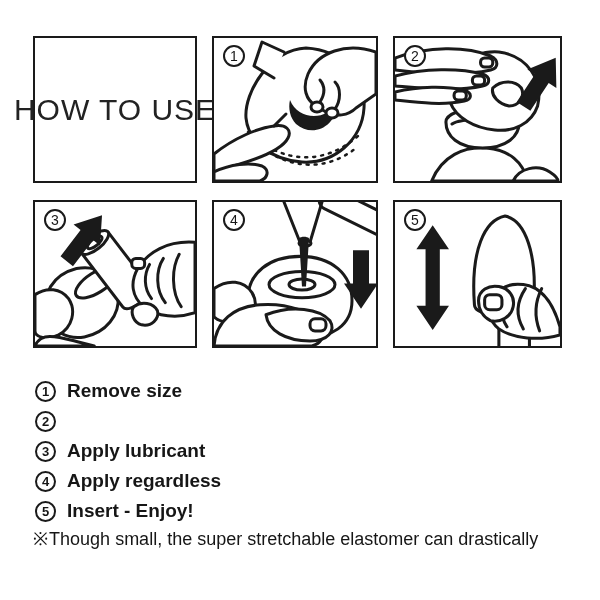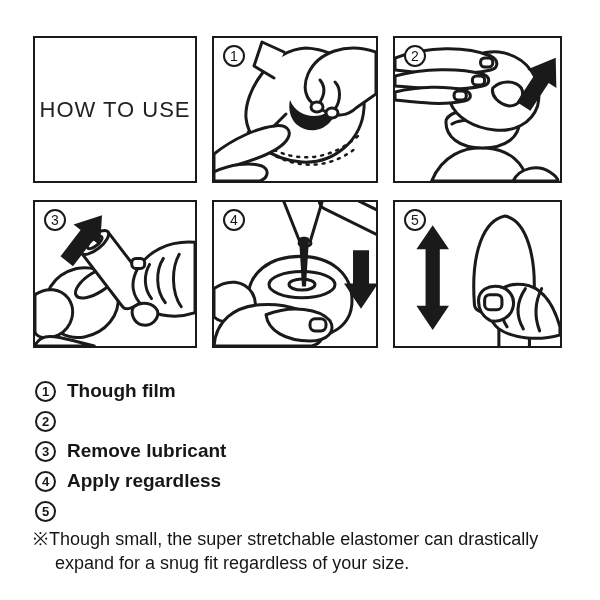--- a/index.html
+++ b/index.html
@@ -1,21 +1,21 @@
 <!DOCTYPE html>
 <html><head>
 <meta charset="utf-8">
 <style>
   html,body{margin:0;padding:0;background:#ffffff;}
   body{width:600px;height:600px;font-family:"Liberation Sans",sans-serif;color:#161616;}
   .sheet{position:relative;width:600px;height:600px;background:#fff;overflow:hidden;}
   .panel{position:absolute;border:2px solid #1a1a1a;background:#fff;box-sizing:border-box;}
   .panel svg{position:absolute;left:0;top:0;width:100%;height:100%;}
   #panel-title{left:33px;top:36px;width:164px;height:147px;display:flex;align-items:center;justify-content:center;}
-  .sheet-title{font-size:22px;letter-spacing:1px;color:#222;white-space:nowrap;}
+  .sheet-title{font-size:30px;letter-spacing:1px;color:#222;white-space:nowrap;}
   #panel-1{left:212px;top:36px;width:166px;height:147px;}
   #panel-2{left:393px;top:36px;width:169px;height:147px;}
   #panel-3{left:33px;top:200px;width:164px;height:148px;}
   #panel-4{left:212px;top:200px;width:166px;height:148px;}
   #panel-5{left:393px;top:200px;width:169px;height:148px;}
   .badge{width:22px;height:22px;border:2px solid #1a1a1a;border-radius:50%;
          display:flex;align-items:center;justify-content:center;
          font-size:14px;line-height:1;background:#fff;box-sizing:border-box;}
   .panel-badge{position:absolute;top:7px;left:9px;z-index:2;}
   .instructions{position:absolute;left:35px;top:376px;list-style:none;margin:0;padding:0;}
@@ -149,44 +149,44 @@
         <path fill="#1a1a1a" stroke="none" transform="translate(37,75)" d="M0,-52 L16,-28 L7,-28 L7,28 L16,28 L0,52 L-16,28 L-7,28 L-7,-28 L-16,-28 Z"></path>
       </g>
     </svg>
   </div>
 
   <ul class="instructions">
     <li>
       <span class="badge li-badge">
           <span>1</span>
         </span>
-      <span>Though film</span>
+      <span>Remove size</span>
     </li>
     <li>
       <span class="badge li-badge">
           <span>2</span>
         </span>
     </li>
     <li>
       <span class="badge li-badge">
           <span>3</span>
         </span>
-      <span>Remove lubricant</span>
+      <span>Apply lubricant</span>
     </li>
     <li>
       <span class="badge li-badge">
           <span>4</span>
         </span>
       <span>Apply regardless</span>
     </li>
     <li>
       <span class="badge li-badge">
           <span>5</span>
         </span>
+      <span>Insert - Enjoy!</span>
     </li>
   </ul>
 
   <div class="note">
     <div class="note-line"><span class="note-marker">※</span><span>Though small, the super stretchable elastomer can drastically</span></div>
-    <div class="note-line note-line2">expand for a snug fit regardless of your size.</div>
   </div>
 
 </div>
 
 </body></html>

